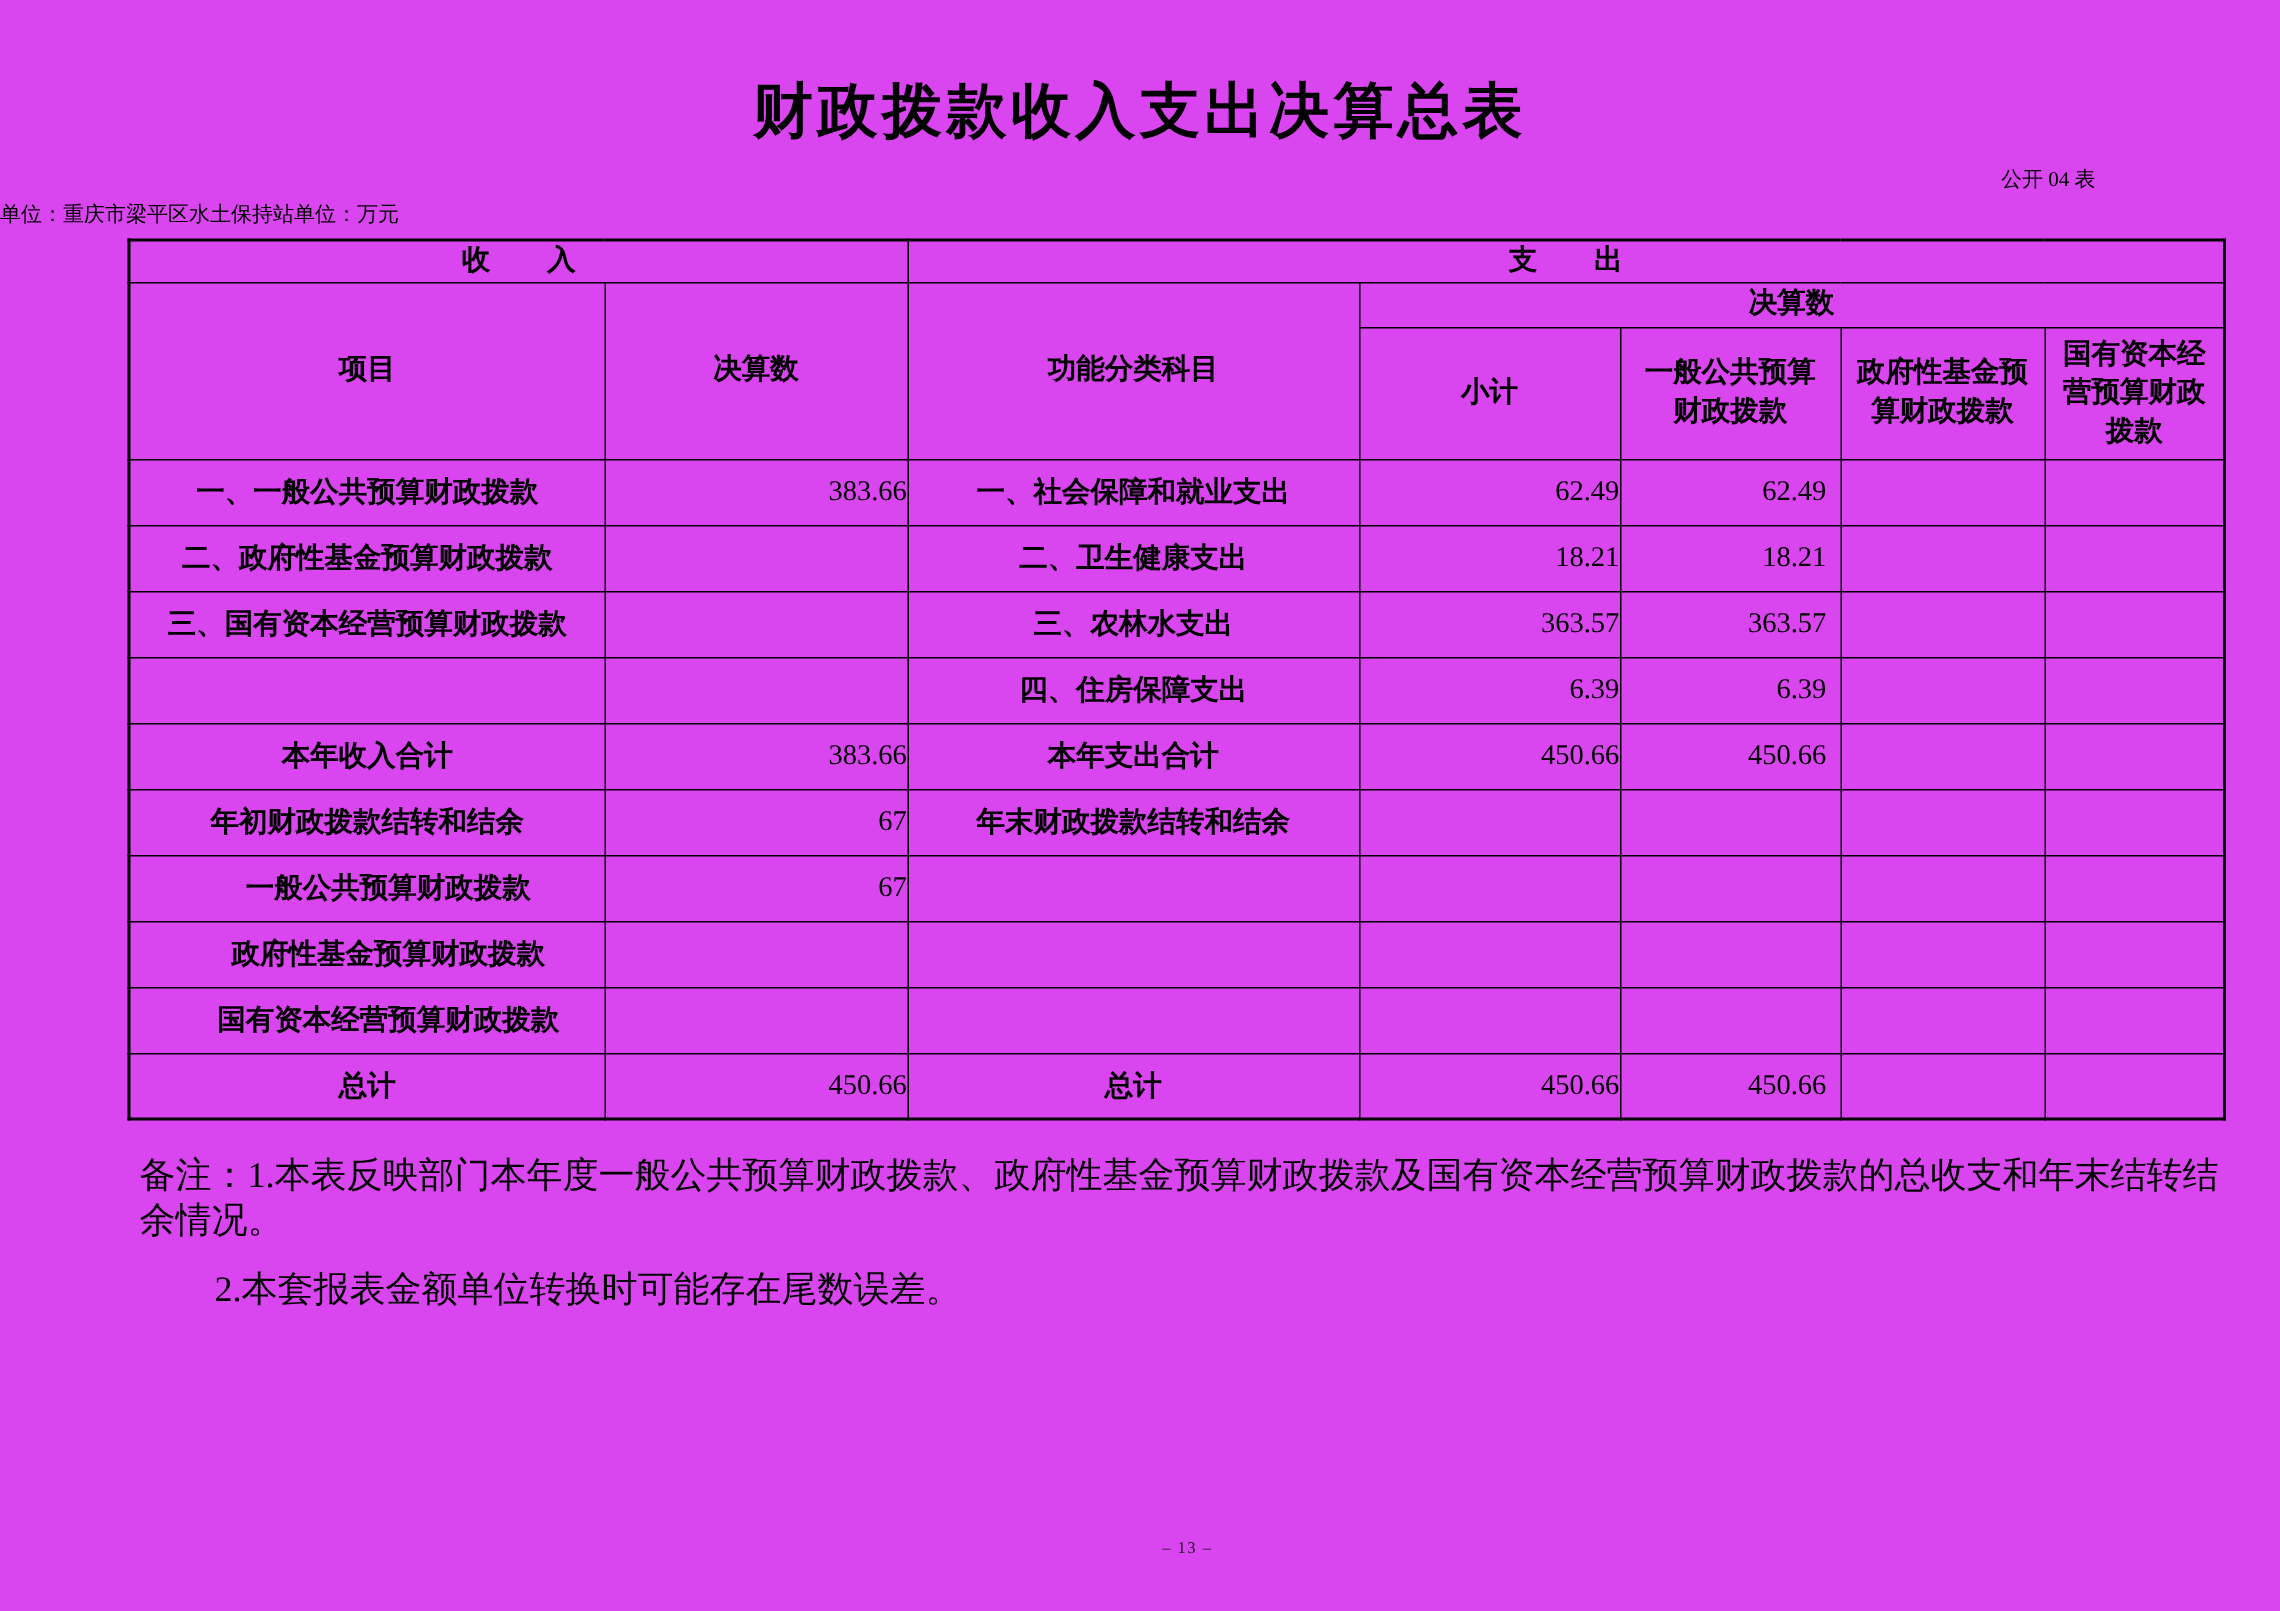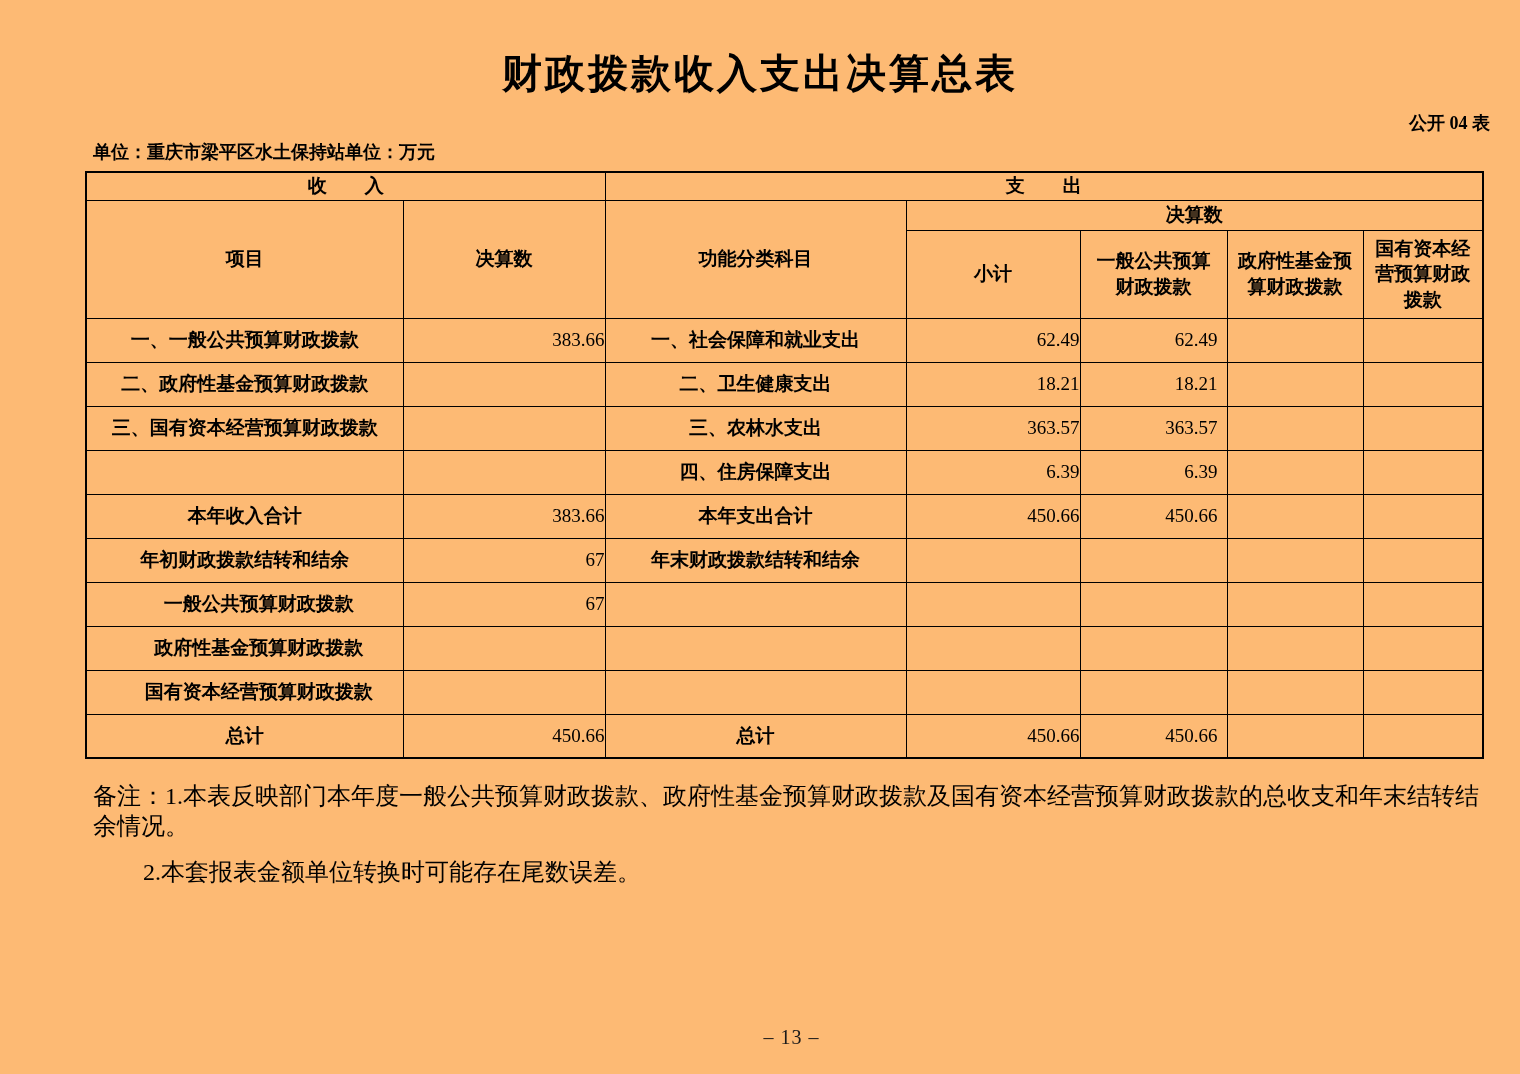--- a/index.html
+++ b/index.html
@@ -6,36 +6,34 @@
     margin: 0;
     padding: 0;
     background: #ffffff;
     color: #000000;
     font-family: "Liberation Serif", "DejaVu Serif", serif;
   }
   .page {
     position: relative;
     width: 1520px;
     height: 1074px;
-    background: #fdba74;
+    background: #d946ef;
     overflow: hidden;
   }
   .title {
     margin-top: 50px;
     text-align: center;
     font-size: 40px;
     font-weight: bold;
     letter-spacing: 3px;
     line-height: 1.2;
   }
   .meta {
     width: 1397px;
-    margin-left: 93px;
-    font-size: 18px;
-    font-weight: bold;
+    font-size: 14px;
   }
   .doc-no {
     margin-top: 13px;
     text-align: right;
   }
   .meta-row {
     display: flex;
     justify-content: flex-start;
     margin-top: 5px;
     margin-bottom: 7px;
@@ -89,21 +87,21 @@
   .notes .line2 {
     margin-top: 16px;
     padding-left: 50px;
   }
   .page-number {
     position: absolute;
     left: 93px;
     width: 1397px;
     top: 1026px;
     text-align: center;
-    font-size: 20px;
+    font-size: 11px;
     color: #1a1a1a;
     letter-spacing: 1px;
   }
 </style>
 </head>
 <body>
 
 <div class="page">
 
   <div class="title">财政拨款收入支出决算总表</div>

